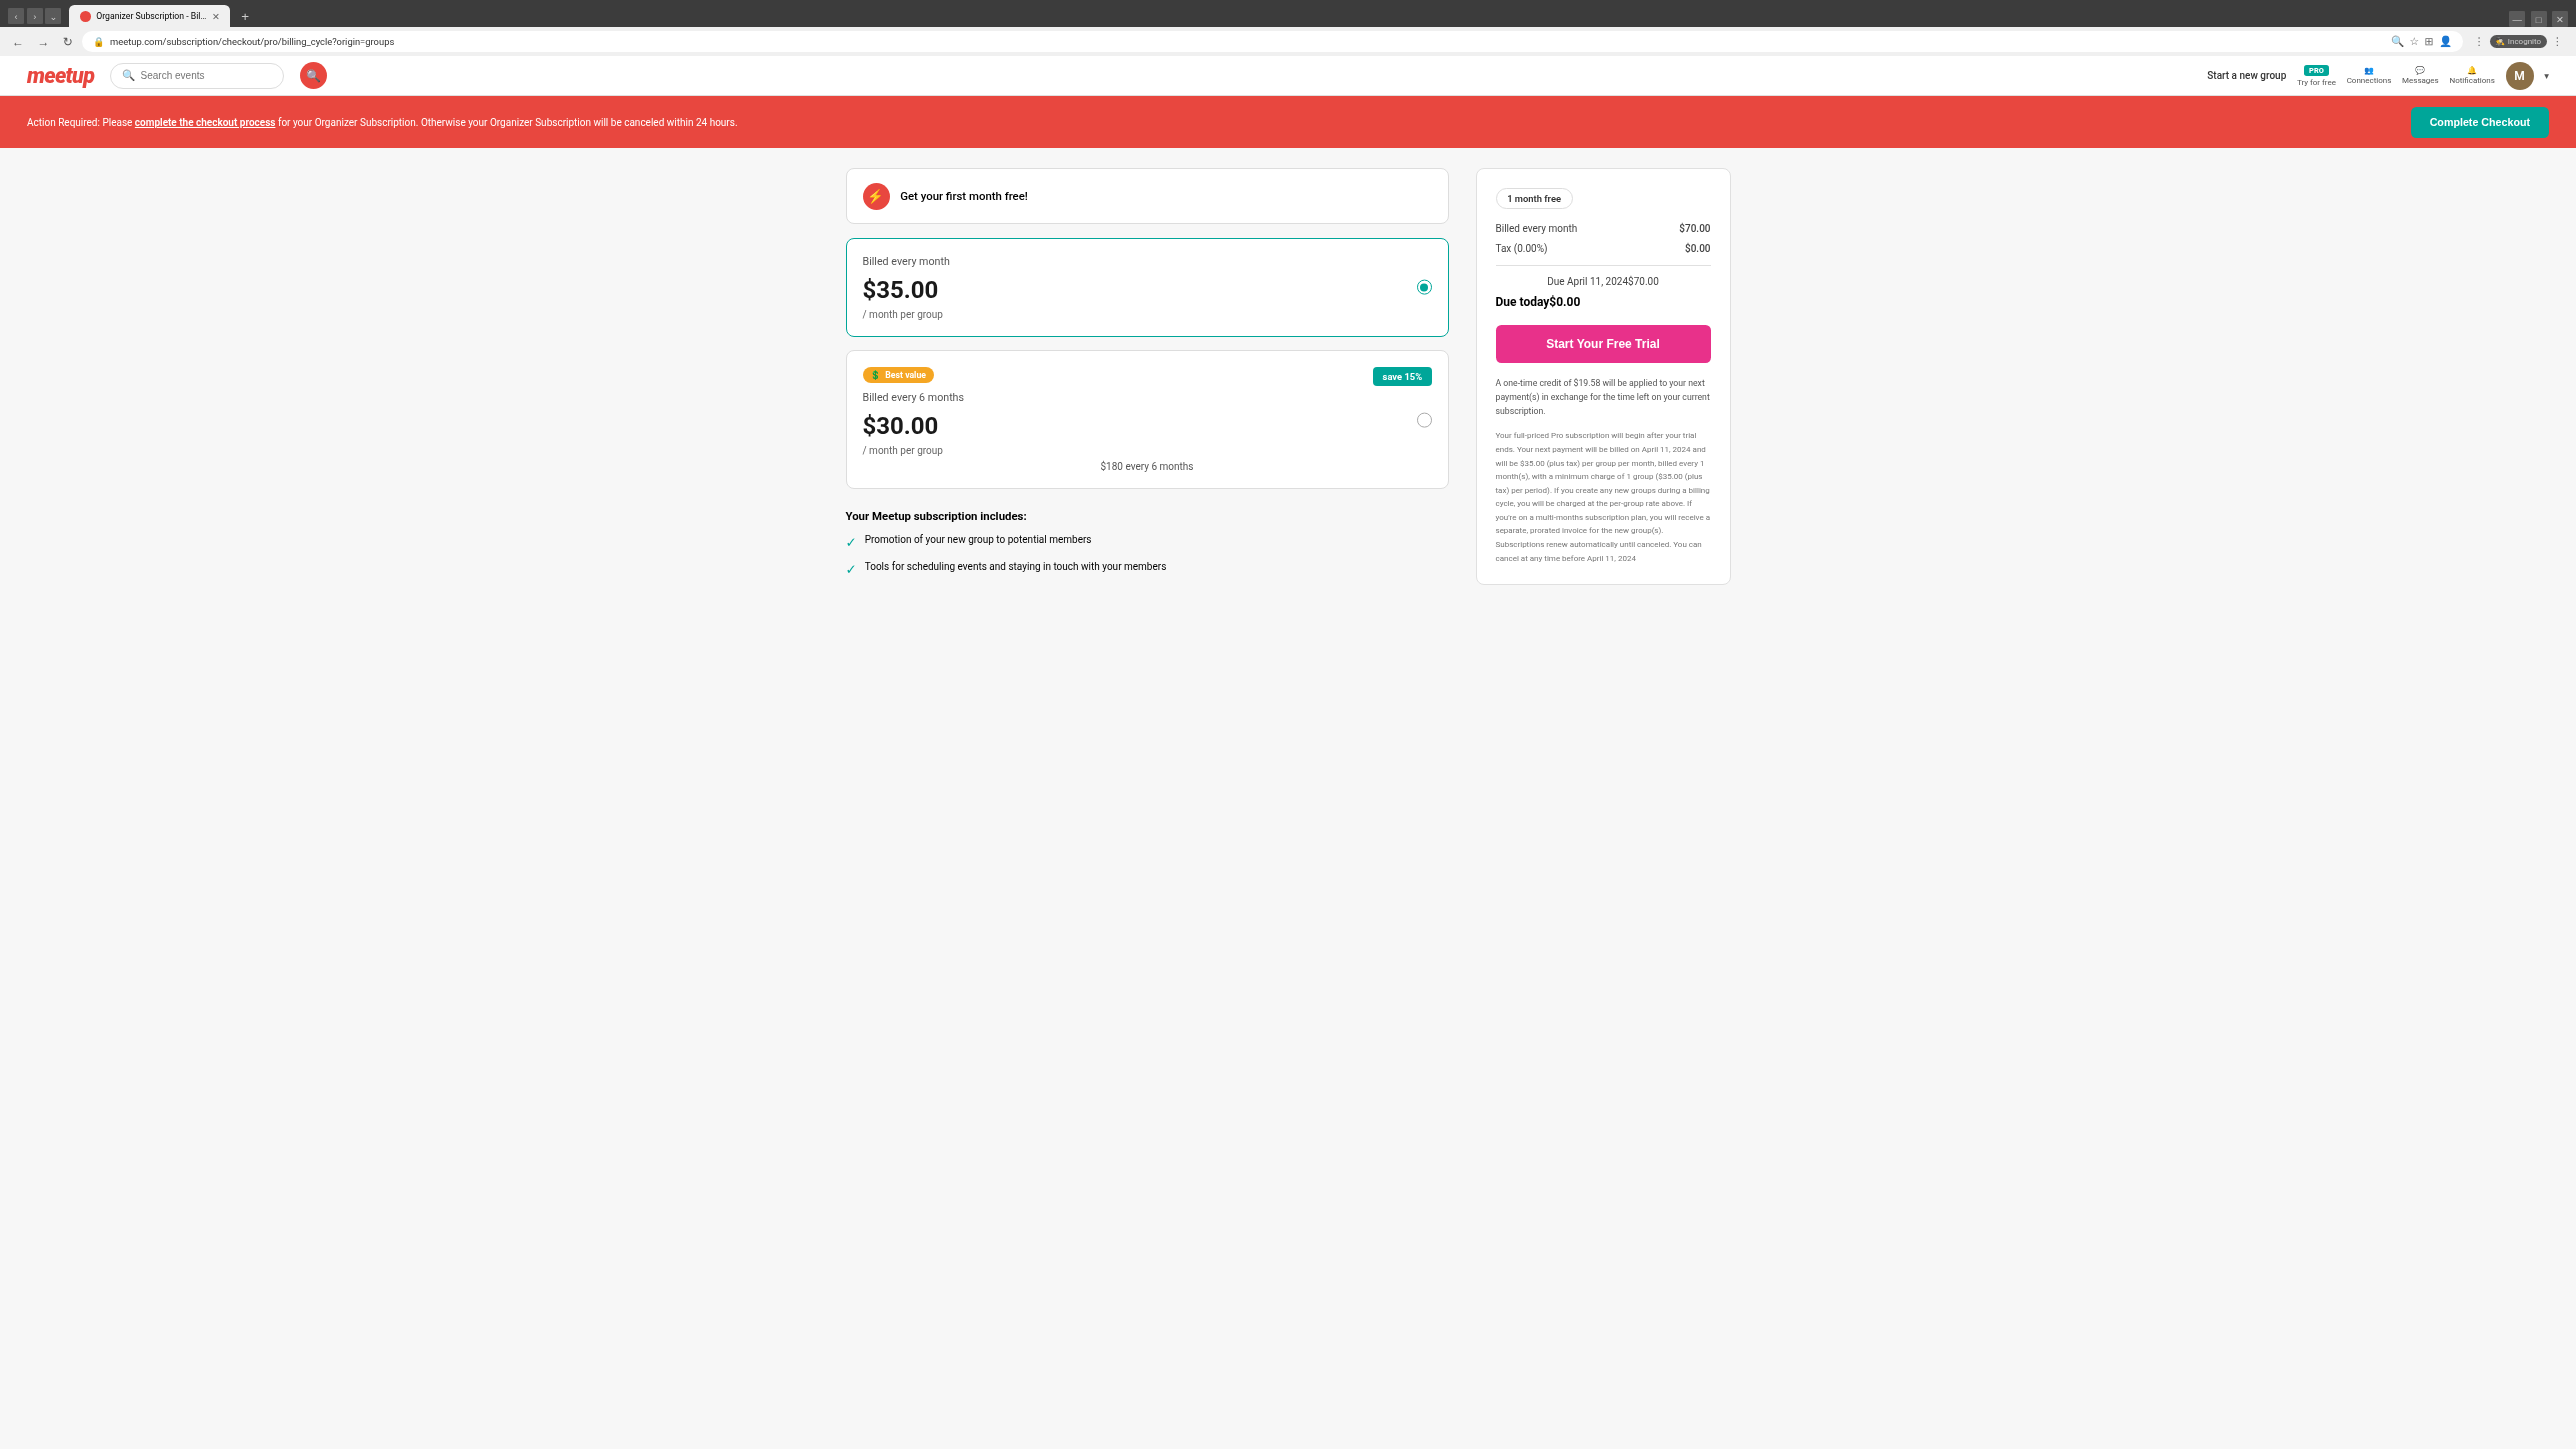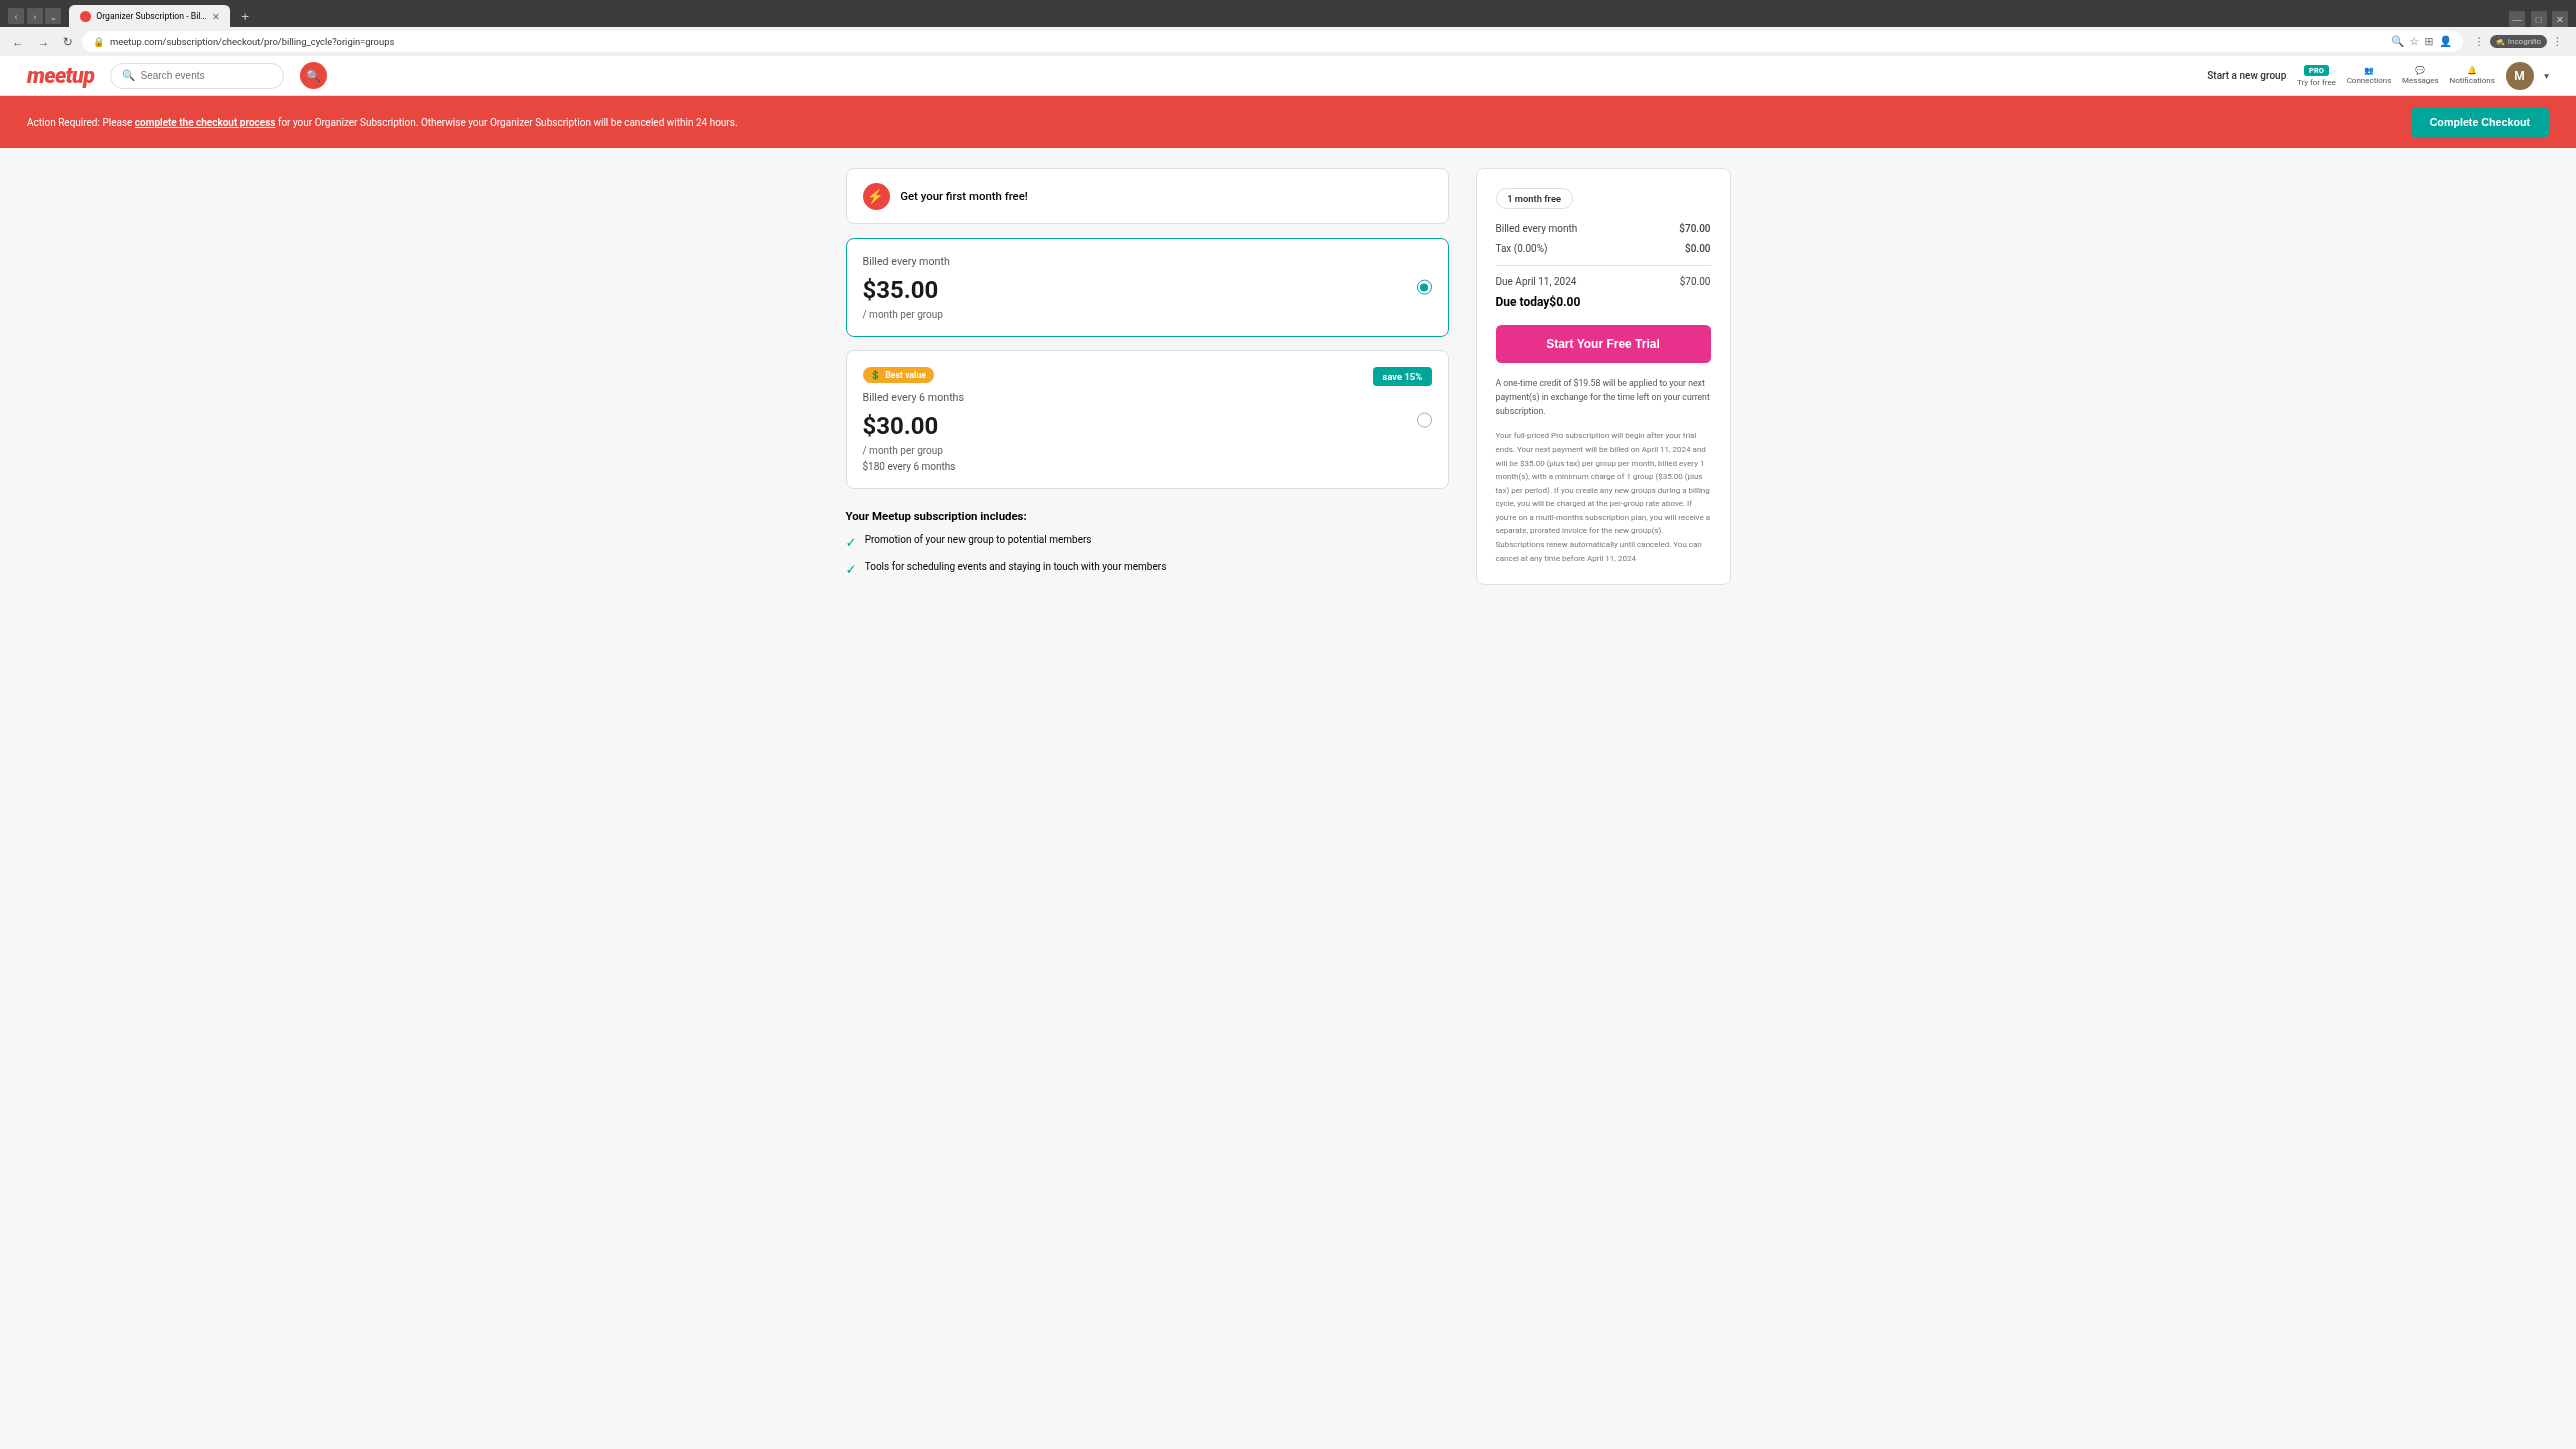--- a/index.html
+++ b/index.html
@@ -275,21 +275,21 @@
       margin-bottom: 8px;
     }
     .save-badge {
       background: #00a699;
       color: white;
       font-size: 9.4px;
       font-weight: 700;
       padding: 4px 9.4px;
       border-radius: 4px;
     }
-    .billing-6mo-price { font-size: 10px; color: #555; margin-top: 5.4px; }
+    .billing-6mo-price { font-size: 10px; color: #555; margin-top: 5.4px; text-align: center; }
 
     .subscription-includes { margin-top: 20px; }
     .subscription-includes h3 { font-size: 11.4px; font-weight: 700; margin-bottom: 10.7px; }
     .feature-item {
       display: flex;
       align-items: flex-start;
       gap: 8px;
       margin-bottom: 10.7px;
       font-size: 10px;
     }
@@ -317,21 +317,21 @@
       justify-content: space-between;
       font-size: 10px;
       color: #444;
       margin-bottom: 9.4px;
     }
     .summary-label { color: #444; }
     .summary-value { font-weight: 500; }
     .summary-divider { border: none; border-top: 0.7px solid #e0e0e0; margin: 10.7px 0; }
     .due-date-row {
       display: flex;
-      justify-content: space-between;
+      justify-content: center;
       font-size: 10px;
       color: #444;
       margin-bottom: 5.4px;
     }
     .due-today-row {
       display: flex;
       justify-content: flex-start;
       font-size: 12px;
       font-weight: 700;
       margin: 8px 0 16px 0;

